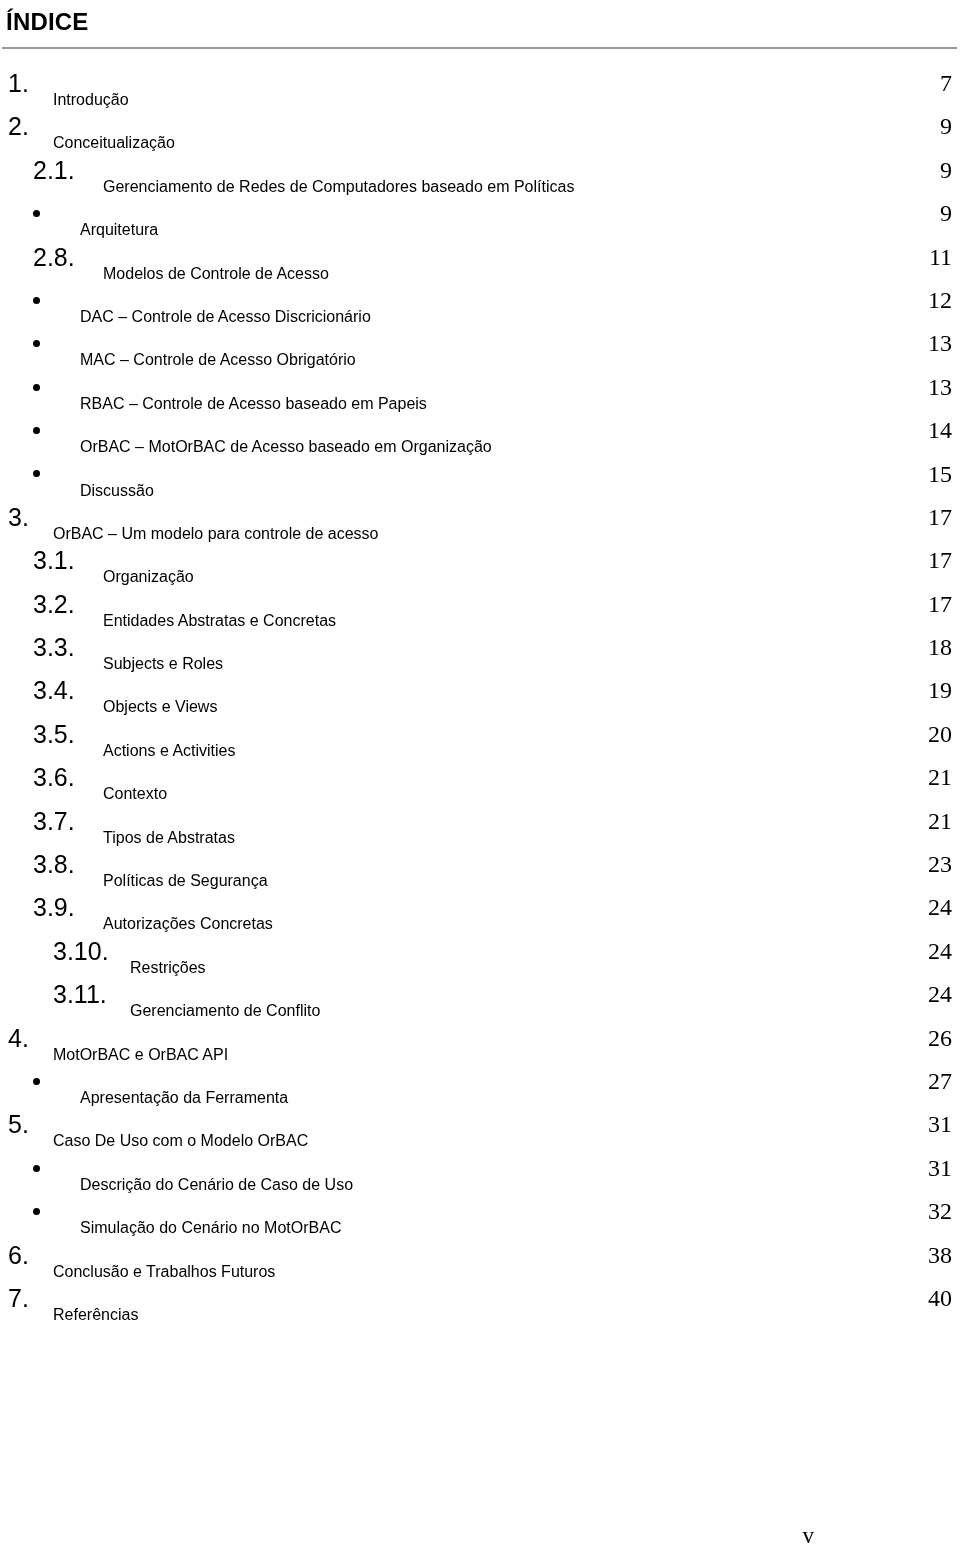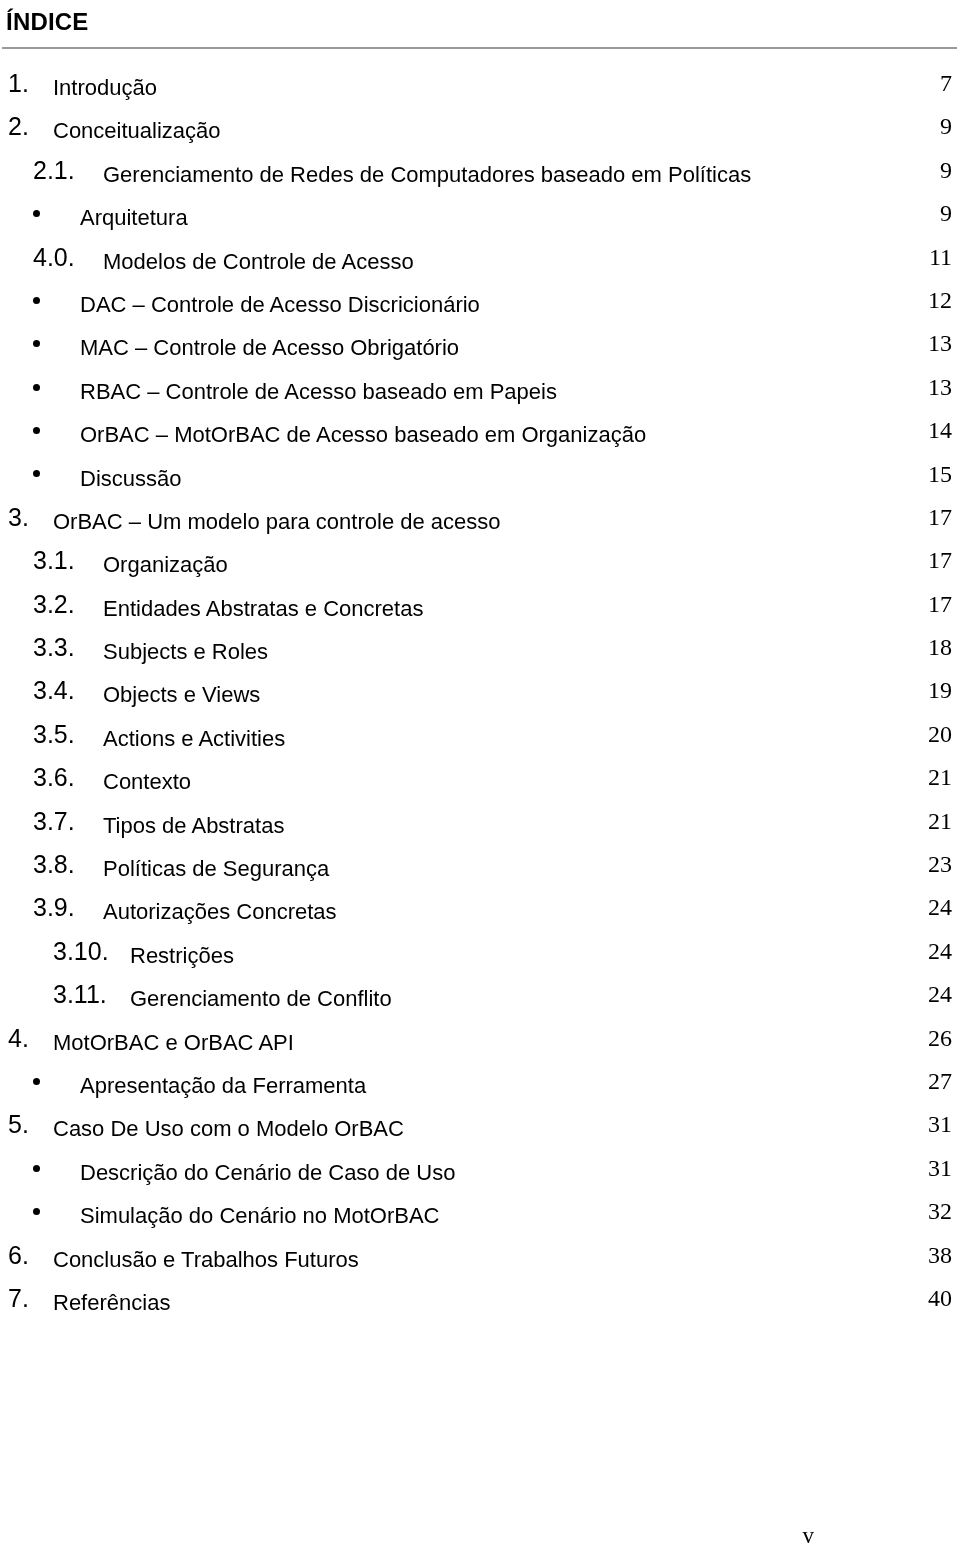--- a/index.html
+++ b/index.html
@@ -67,22 +67,22 @@
   }
   .marker {
     position: absolute;
     top: 0;
     font-size: 25px;
     line-height: 43.4px;
     white-space: nowrap;
   }
   .label {
     position: absolute;
-    top: 4px;
-    font-size: 22px;
+    top: 16px;
+    font-size: 16px;
     line-height: 43.4px;
     white-space: nowrap;
   }
   .pageno {
     position: absolute;
     top: 0;
     right: 8px;
     font-family: "Liberation Serif", serif;
     font-size: 24px;
     line-height: 43.4px;
@@ -154,21 +154,21 @@
         <span class="marker">2.1.</span>
         <span class="label">Gerenciamento de Redes de Computadores baseado em Políticas</span>
         <span class="pageno">9</span>
       </div>
       <div class="toc-row bul">
         <span class="marker"><span class="bullet-dot"></span></span>
         <span class="label">Arquitetura</span>
         <span class="pageno">9</span>
       </div>
       <div class="toc-row lvl2">
-        <span class="marker">4.0.</span>
+        <span class="marker">2.8.</span>
         <span class="label">Modelos de Controle de Acesso</span>
         <span class="pageno">11</span>
       </div>
       <div class="toc-row bul">
         <span class="marker"><span class="bullet-dot"></span></span>
         <span class="label">DAC – Controle de Acesso Discricionário</span>
         <span class="pageno">12</span>
       </div>
       <div class="toc-row bul">
         <span class="marker"><span class="bullet-dot"></span></span>

